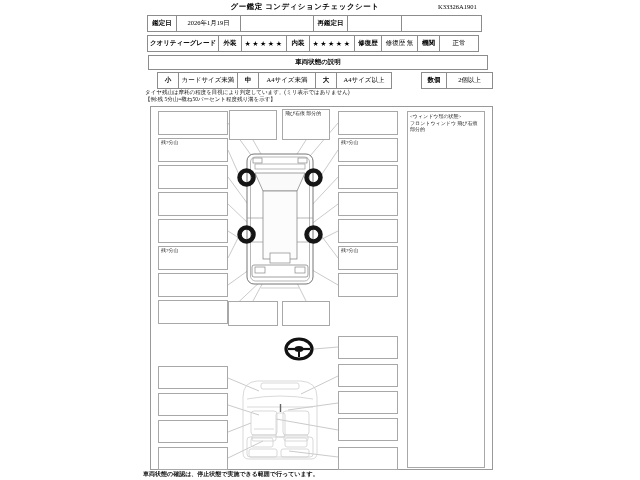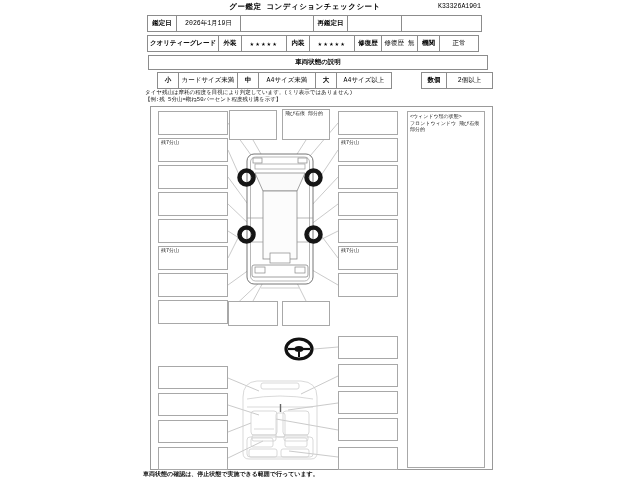--- a/index.html
+++ b/index.html
@@ -1,17 +1,17 @@
 <!DOCTYPE html>
 <html><head>
 <meta charset="utf-8">
 <style>
   html,body{margin:0;padding:0;background:#fff;}
   .page{position:relative;width:640px;height:480px;background:#fff;overflow:hidden;
-        font-family:Liberation Mono, monospace;color:#000;}
+        font-family:Liberation Serif, serif;color:#000;}
   .title{position:absolute;top:2px;left:0;width:610px;text-align:center;
          font-size:7.5px;font-weight:bold;letter-spacing:.5px;}
   .code{position:absolute;top:3px;left:438px;font-size:6.5px;}
   .row{position:absolute;display:flex;}
   .cell{border:1px solid #8c8c8c;margin-left:-1px;display:flex;align-items:center;
         justify-content:center;box-sizing:border-box;font-size:6.5px;background:#fff;
         white-space:nowrap;overflow:hidden;}
   .b{font-weight:bold;}
   .stars{font-size:7px;letter-spacing:1.5px;}
   .secbar{position:absolute;left:148px;top:55px;width:340px;height:15px;border:1px solid #8c8c8c;

